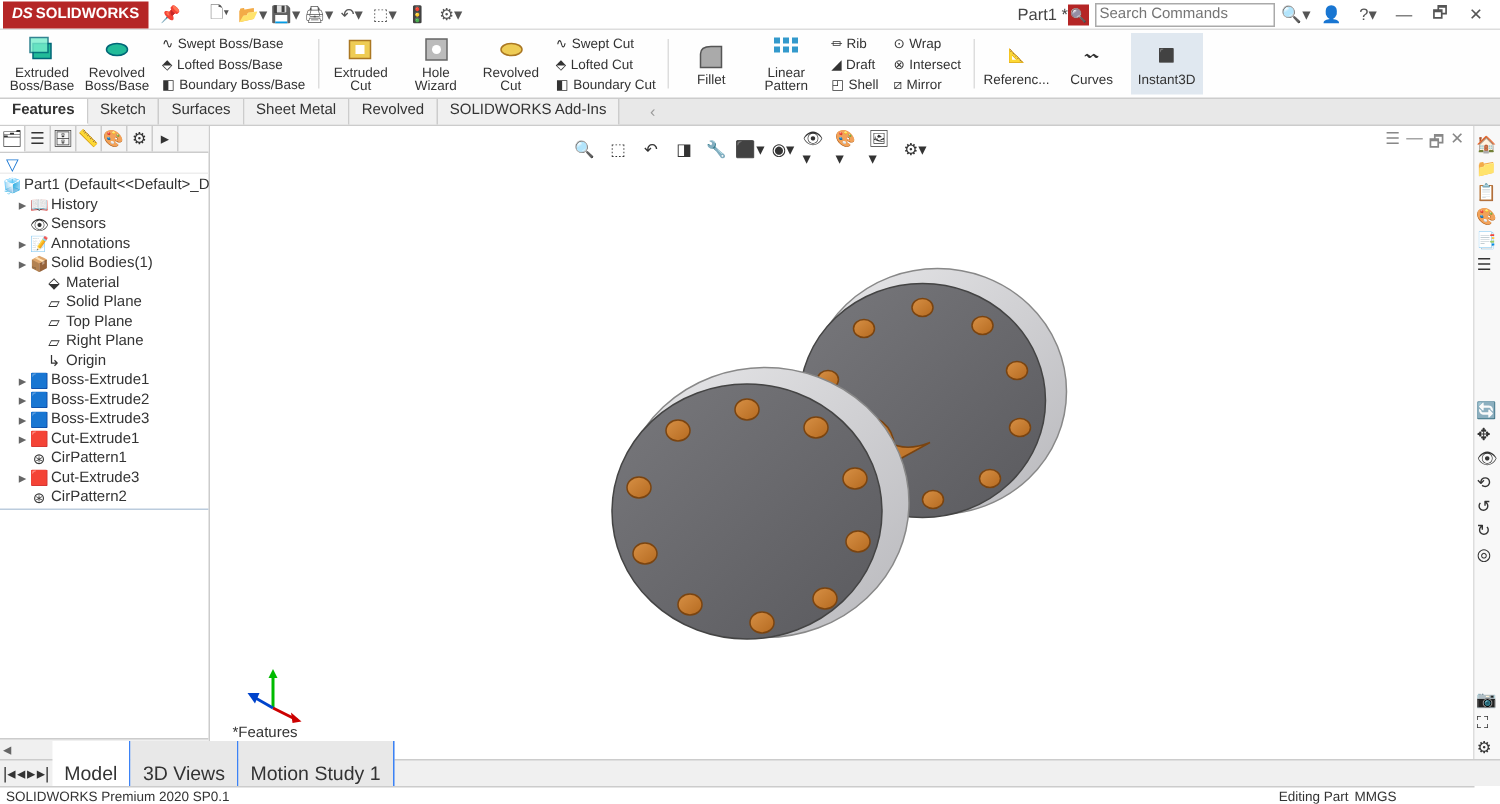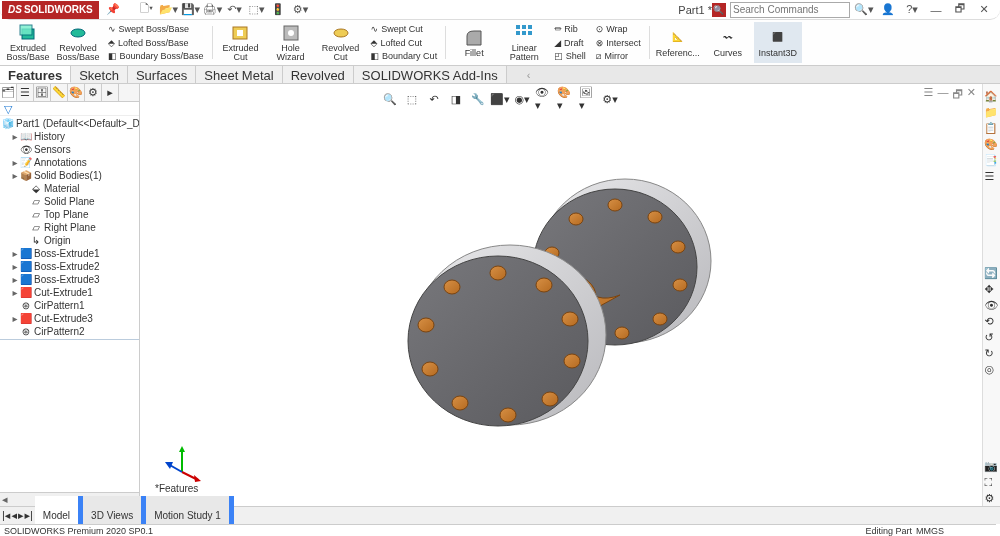--- a/index.html
+++ b/index.html
@@ -1,38 +1,38 @@
 <!DOCTYPE html>
 <html><head>
 <meta charset="utf-8">
 <style>
 * { box-sizing: border-box; margin: 0; padding: 0; font-family: "Segoe UI", Tahoma, sans-serif; }
 body { width: 1000px; height: 536px; background: #fff; overflow: hidden; font-size: 11px; color: #333; position: relative; }
 
 
-.menubar { height: 20px; display: flex; align-items: center; background: #fff; border-bottom: 1px solid #ddd; padding: 0 2px; border-radius: 10px; }
+.menubar { height: 20px; display: flex; align-items: center; background: #fff; border-bottom: 1px solid #ddd; padding: 0 2px; }
 .logo { display: flex; align-items: center; background: #b52626; color: #fff; font-weight: bold; font-size: 10px; padding: 2px 6px; height: 18px; }
 .menubar .menu { padding: 2px 8px; cursor: default; }
 .menubar .qat { margin-left: 8px; display: flex; gap: 2px; align-items: center; }
 .qat-btn { width: 20px; height: 16px; display: flex; align-items: center; justify-content: center; color: #555; }
 .menubar .title { flex: 1; text-align: right; color: #444; }
 .menubar .search { width: 120px; height: 16px; border: 1px solid #aaa; font-size: 10px; padding: 0 2px; }
 .menubar .right { display: flex; align-items: center; gap: 4px; padding-right: 4px; }
 
 
 .ribbon { height: 46px; background: #fefefe; border-bottom: 1px solid #ccc; display: flex; align-items: stretch; padding: 2px 4px; gap: 2px; }
 .ribbon-big { width: 48px; display: flex; flex-direction: column; align-items: center; justify-content: center; font-size: 9px; text-align: center; line-height: 1.0; cursor: default; padding: 2px 1px; }
 .ribbon-big .ic { width: 20px; height: 20px; margin-bottom: 1px; display:flex;align-items:center;justify-content:center; }
 .ribbon-stack { display: flex; flex-direction: column; justify-content: center; gap: 0px; padding: 0 2px; }
 .ribbon-small { display: flex; align-items: center; font-size: 9px; gap: 3px; height: 14px; cursor: default; padding: 0 2px; white-space: nowrap; }
 .ribbon-sep { width: 1px; background: #ddd; margin: 4px 2px; }
 
 
 .ftabs { height: 18px; background: #e8e8e8; border-bottom: 1px solid #ccc; display: flex; align-items: stretch; }
-.ftab { padding: 2px 8px; font-size: 13px; border-right: 1px solid #ccc; background: #f0f0f0; cursor: default; }
+.ftab { padding: 2px 8px; font-size: 10px; border-right: 1px solid #ccc; background: #f0f0f0; cursor: default; }
 .ftab.active { background: #fff; border-bottom: 1px solid #fff; font-weight: bold; }
 
 
 .hud { position: absolute; top: 88px; left: 50%; transform: translateX(-50%); display: flex; gap: 4px; background: rgba(255,255,255,0); padding: 2px; z-index: 5; }
 .hud .hb { width: 18px; height: 18px; display:flex;align-items:center;justify-content:center; }
 
 
 .left-panel { position: absolute; top: 84px; left: 0; width: 140px; bottom: 30px; background: #fff; border-right: 1px solid #ccc; display: flex; flex-direction: column; }
 .lp-tabs { height: 18px; display: flex; background: #f5f5f5; border-bottom: 1px solid #ccc; }
 .lp-tab { width: 17px; display:flex;align-items:center;justify-content:center; border-right: 1px solid #ccc; }
@@ -49,24 +49,24 @@
 .iso-label { position: absolute; bottom: 12px; left: 15px; font-size: 10px; }
 .triad { position: absolute; bottom: 24px; left: 22px; }
 
 
 .taskpane { position: absolute; top: 84px; right: 0; width: 18px; bottom: 30px; background: #f8f8f8; border-left: 1px solid #ddd; display: flex; flex-direction: column; padding-top: 6px; gap: 2px; align-items:center; }
 .taskpane .tp { width: 14px; height: 14px; }
 .taskpane .gap { flex: 1; }
 
 
 .bottom { position: absolute; bottom: 12px; left: 0; right: 0; height: 18px; background: #f0f0f0; border-top: 1px solid #ccc; display: flex; align-items: center; }
-.btab { padding: 14px 8px; font-size: 10px; border-right: 5px solid #3b82f6; background: #e8e8e8; cursor: default; }
+.btab { padding: 14px 8px; font-size: 13px; border-right: 1px solid #3b82f6; background: #e8e8e8; cursor: default; }
 .btab.active { background: #fff; }
 .bctrl { display:flex; gap:1px; padding: 0 2px; }
-.status { position: absolute; bottom: 0; left: 0; right: 4px; height: 12px; background: #fff; border-top: 1px solid #ccc; font-size: 9px; display: flex; align-items: center; padding: 0 4px; color: #333; }
+.status { position: absolute; bottom: 0; left: 0; right: 17px; height: 12px; background: #fff; border-top: 1px solid #ccc; font-size: 9px; display: flex; align-items: center; padding: 0 4px; color: #333; }
 .status .s2 { margin-left: auto; margin-right: 4px; }
 .status .s3 { margin-right: 48px; }
 
 
 .gfx-ctrl { position:absolute; top:2px; right:4px; display:flex; gap:4px; color:#888; }
 </style>
 </head>
 <body>
 
 <div class="menubar">

